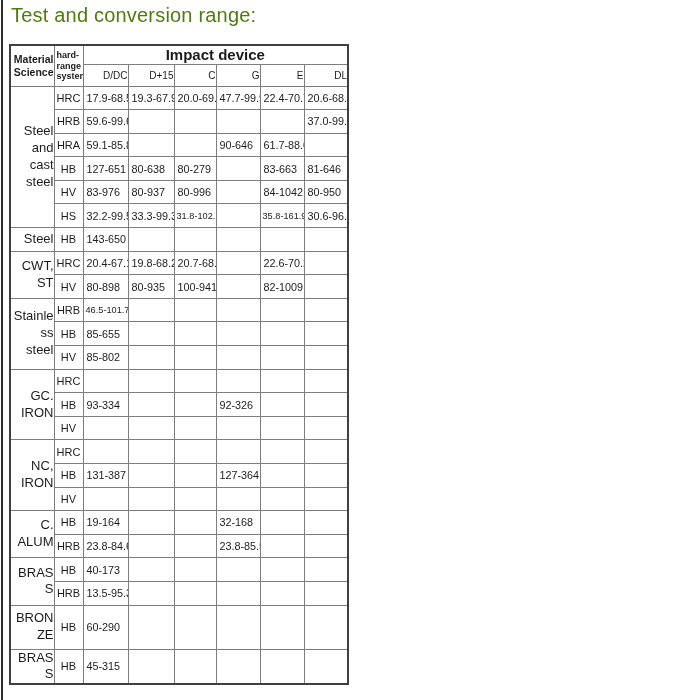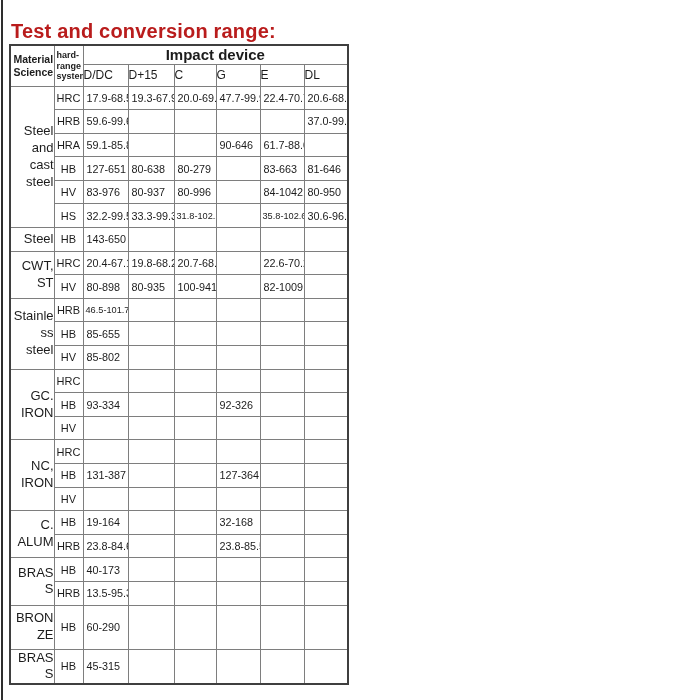--- a/index.html
+++ b/index.html
@@ -9,22 +9,22 @@
     font-family:"Liberation Sans","DejaVu Sans",sans-serif;
     color:#1c1c1c;
     position:relative;
     overflow:hidden;
   }
   .edge-line{
     position:absolute;left:1px;top:0;width:2px;height:700px;
     background:#2e2e2e;
   }
   .page-title{
-    position:absolute;left:11px;top:20px;
-    font-size:20px;font-weight:bold;color:#b91c1c;
+    position:absolute;left:11px;top:4px;
+    font-size:20px;font-weight:normal;color:#4d7c0f;
     letter-spacing:0.2px;
   }
   .tbl-wrap{position:absolute;left:9px;top:44px;}
   table{
     border-collapse:collapse;
     table-layout:fixed;
     width:338px;
     border:2px solid #3f3f3f;
   }
   th,td{
@@ -32,27 +32,27 @@
     padding:0;
     overflow:hidden;
     color:#1c1c1c;
   }
   thead tr.r1{height:19px;}
   thead tr.r2{height:22px;}
   tr.data{height:23.6px;}
   tr.tall{height:44px;padding-left:30px;}
   th{font-weight:bold;white-space:pre-line;}
   th.material-h{
-    font-size:10.5px;text-align:center;padding-left:2px;line-height:1.25;
+    font-size:10.5px;text-align:right;padding-left:2px;line-height:1.25;
   }
   th.hardness-h{
     font-size:9px;text-align:left;padding-left:2px;line-height:1.15;
   }
   th.impact-h{font-size:15px;text-align:center;}
-  th.device{font-size:12px;font-weight:normal;text-align:left;}
+  th.device{font-size:10px;font-weight:normal;text-align:right;}
   td.material{
     font-size:13px;text-align:right;vertical-align:middle;
     padding-left:2px;line-height:1.3;word-wrap:break-word;
   }
   td.system{
     font-size:11px;text-align:center;vertical-align:middle;
   }
   td.value{
     font-size:10.8px;text-align:left;vertical-align:middle;
     padding-left:3px;white-space:nowrap;
@@ -142,21 +142,21 @@
           <td class="value"></td>
           <td class="value">84-1042</td>
           <td class="value">80-950</td>
         </tr>
         <tr class="data">
           <td class="system">HS</td>
           <td class="value">32.2-99.5</td>
           <td class="value">33.3-99.3</td>
           <td class="value sm">31.8-102.1</td>
           <td class="value"></td>
-          <td class="value sm">35.8-102.6</td>
+          <td class="value sm">35.8-161.9</td>
           <td class="value">30.6-96.8</td>
         </tr>
         <tr class="data">
           <td rowspan="1" class="material">Steel</td>
           <td class="system">HB</td>
           <td class="value">143-650</td>
           <td class="value"></td>
           <td class="value"></td>
           <td class="value"></td>
           <td class="value"></td>

